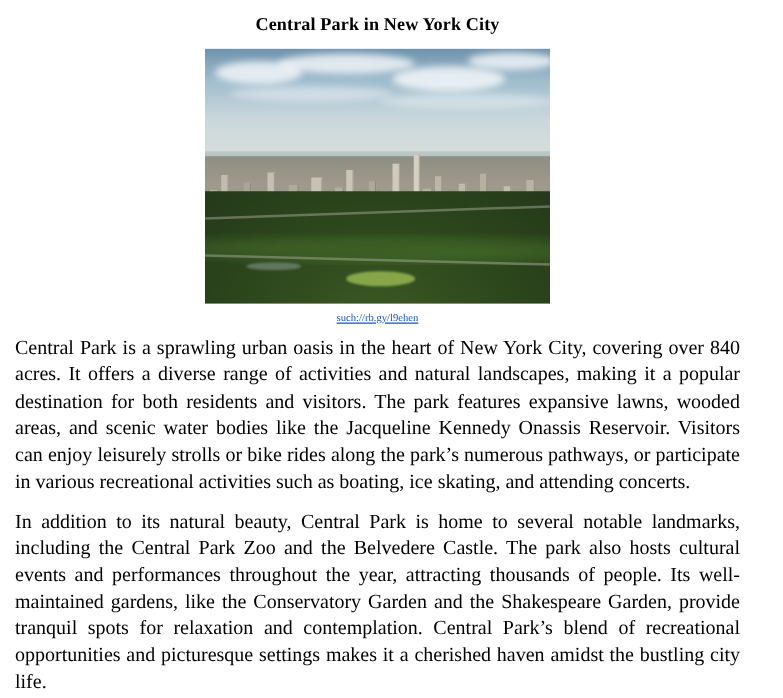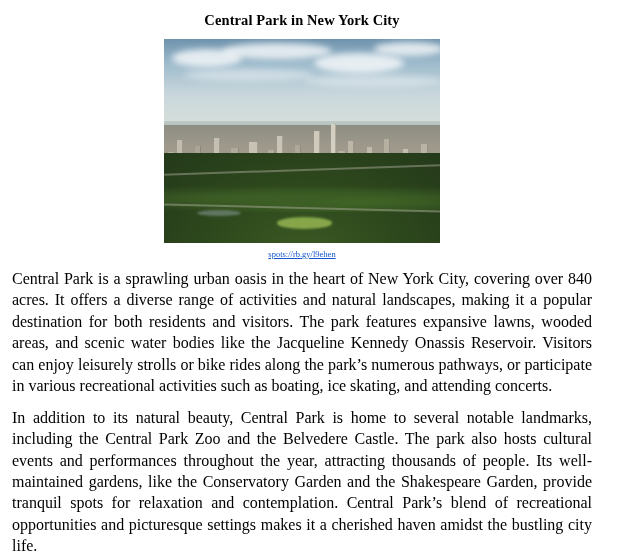--- a/index.html
+++ b/index.html
@@ -195,19 +195,19 @@
         <div class="bldg" style="left:266px;width:8px;  height:26px;"></div>
       </div>
       <div class="park">
         <div class="treeline"></div>
         <div class="pond"></div>
         <div class="lawn"></div>
         <div class="road" style="left:0; top:18%; width:100%; height:2px; transform:rotate(-2deg);"></div>
         <div class="road" style="left:0; top:60%; width:100%; height:2px; transform:rotate(1.5deg);"></div>
       </div>
     </div>
-    <a class="caption-link" href="#">spots://rb.gy/l9ehen</a>
+    <a class="caption-link" href="#">such://rb.gy/l9ehen</a>
   </div>
 
   <p class="body-text">Central Park is a sprawling urban oasis in the heart of New York City, covering over 840 acres. It offers a diverse range of activities and natural landscapes, making it a popular destination for both residents and visitors. The park features expansive lawns, wooded areas, and scenic water bodies like the Jacqueline Kennedy Onassis Reservoir. Visitors can enjoy leisurely strolls or bike rides along the park’s numerous pathways, or participate in various recreational activities such as boating, ice skating, and attending concerts.</p>
   <p class="body-text">In addition to its natural beauty, Central Park is home to several notable landmarks, including the Central Park Zoo and the Belvedere Castle. The park also hosts cultural events and performances throughout the year, attracting thousands of people. Its well-maintained gardens, like the Conservatory Garden and the Shakespeare Garden, provide tranquil spots for relaxation and contemplation. Central Park’s blend of recreational opportunities and picturesque settings makes it a cherished haven amidst the bustling city life.</p>
 
 </div>
 
 </body></html>

